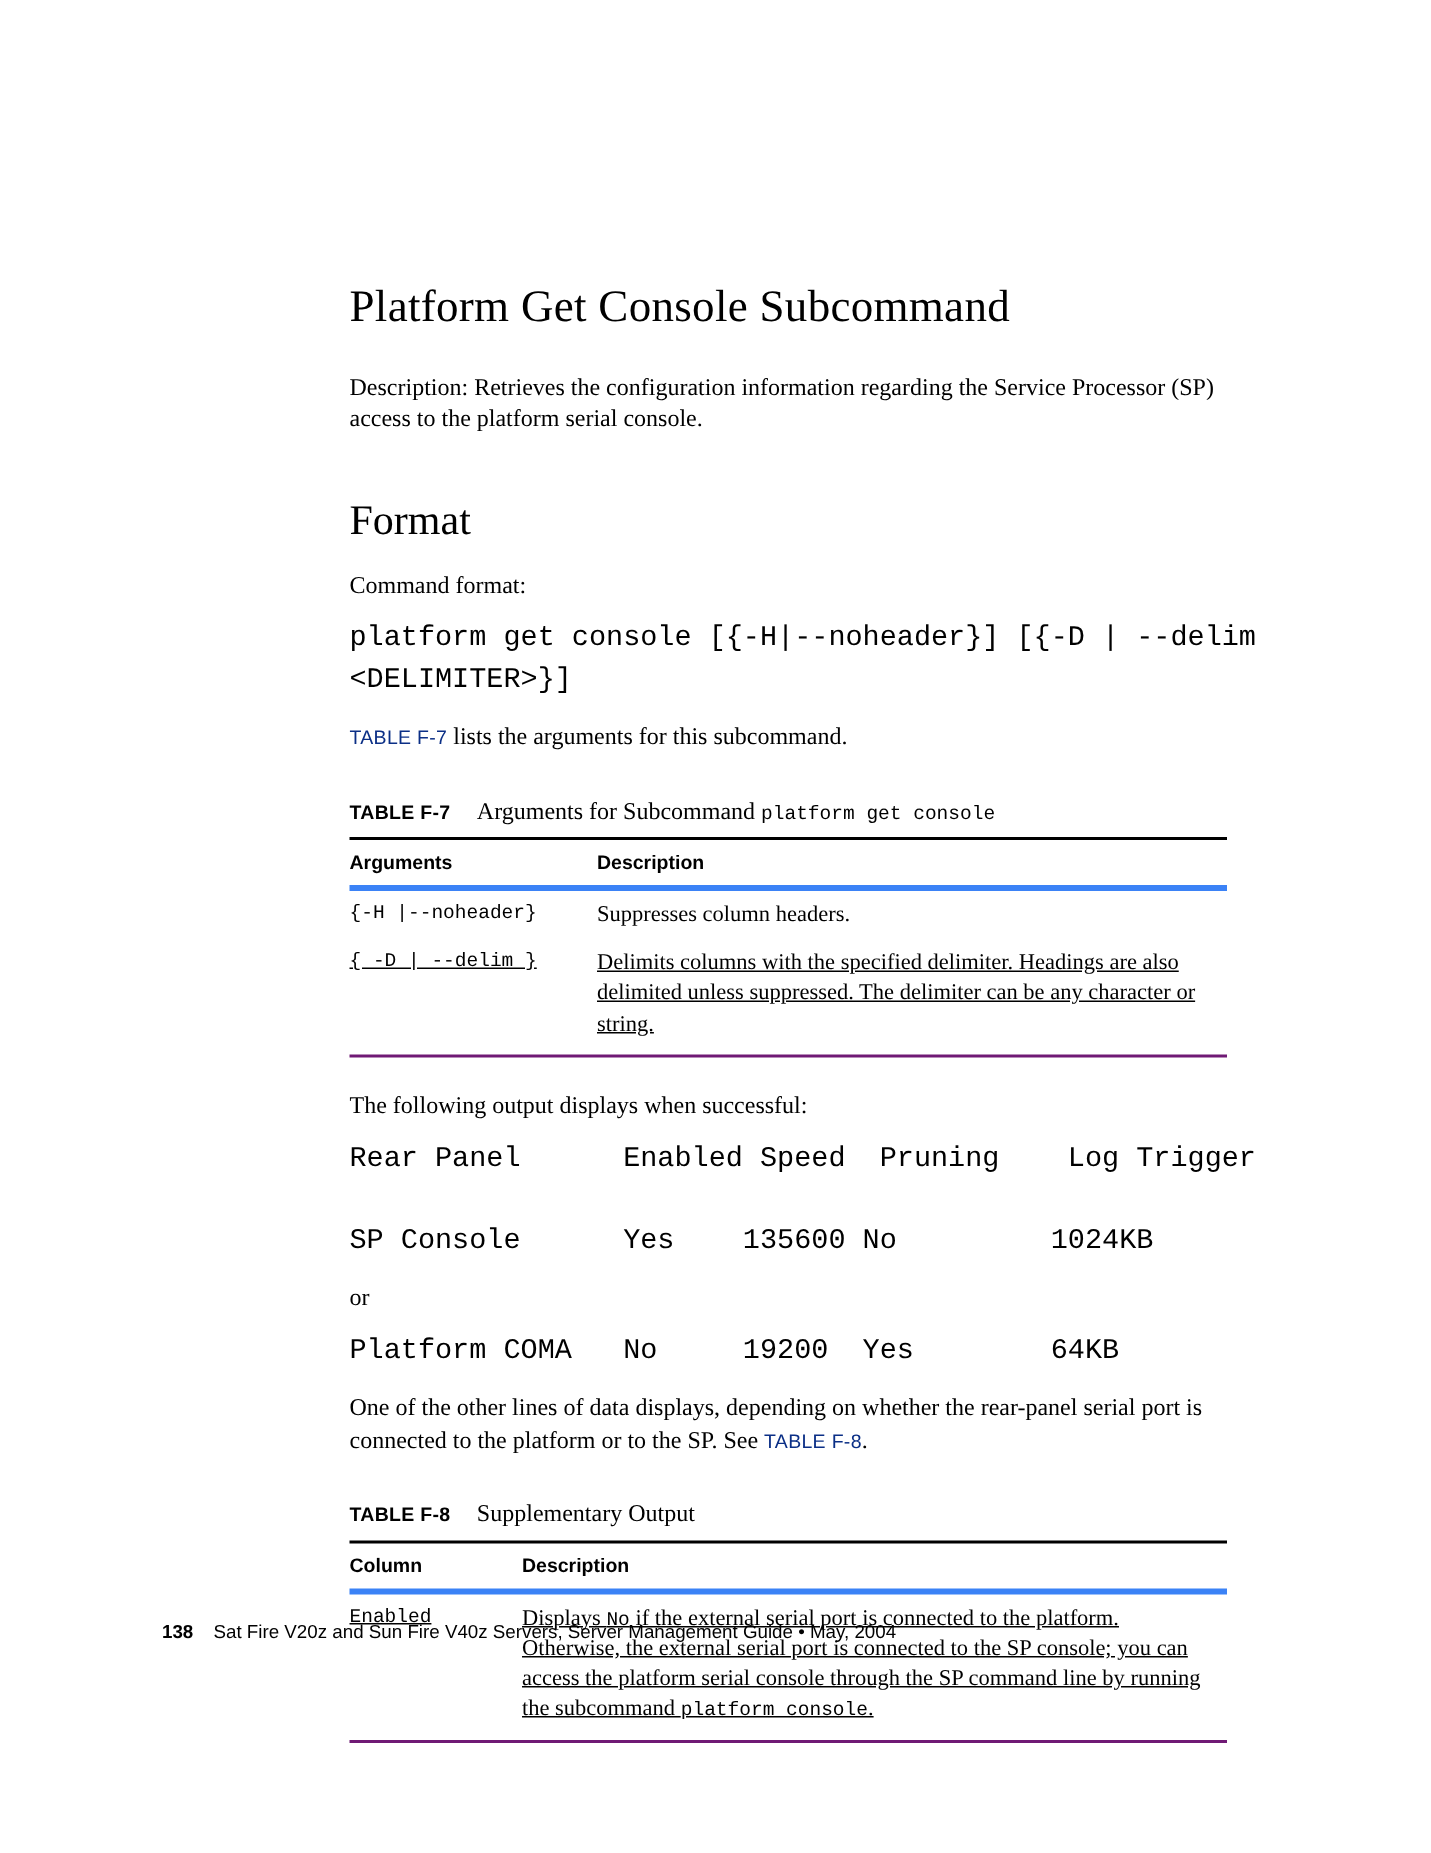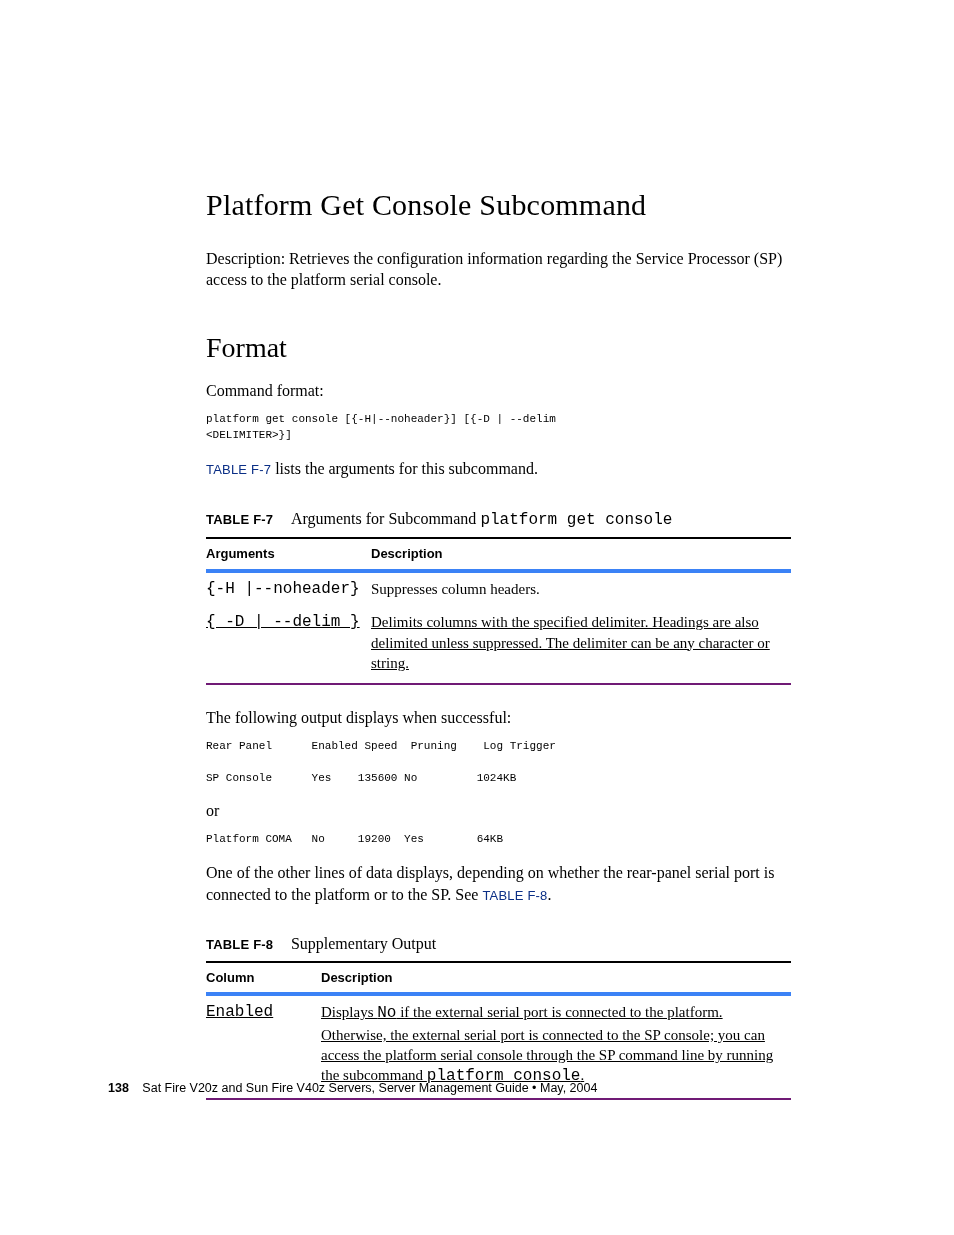--- a/index.html
+++ b/index.html
@@ -11,43 +11,43 @@
   body {
     width: 954px;
     height: 1235px;
     position: relative;
     font-family: "Palatino Linotype", Palatino, "Book Antiqua", Georgia, serif;
     font-size: 16px;
     line-height: 1.35;
   }
   .page {
     position: absolute;
-    left: 206px;
+    left: 233px;
     top: 185px;
     width: 585px;
   }
   h1.title {
     font-weight: 400;
     font-size: 30px;
     margin: 0 0 22px 0;
     letter-spacing: 0.2px;
   }
   p { margin: 0 0 10px 0; }
   h2.sect {
     font-weight: 400;
     font-size: 28px;
     margin: 38px 0 14px 0;
   }
   .mono {
     font-family: "Courier New", Courier, monospace;
-    font-size: 16px;
+    font-size: 13px;
   }
   .codeblock {
     font-family: "Courier New", Courier, monospace;
-    font-size: 11px;
+    font-size: 19px;
     white-space: pre;
     margin: 4px 0 14px 0;
     line-height: 1.45;
   }
   .tablecap {
     font-family: Helvetica, Arial, sans-serif;
     font-size: 13px;
     margin: 28px 0 6px 0;
   }
   .tablecap .lbl {

